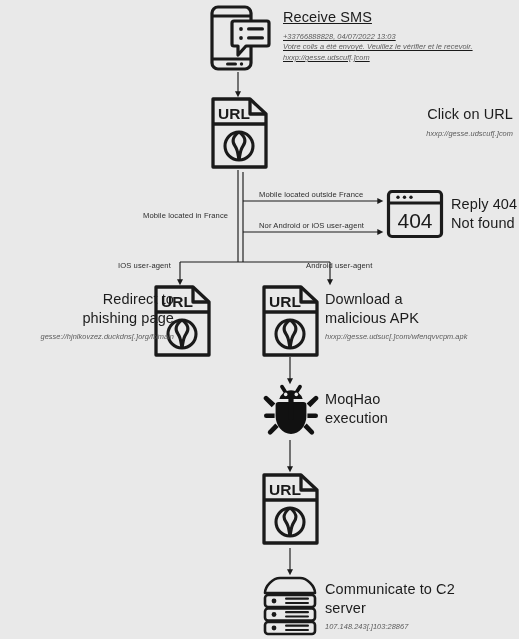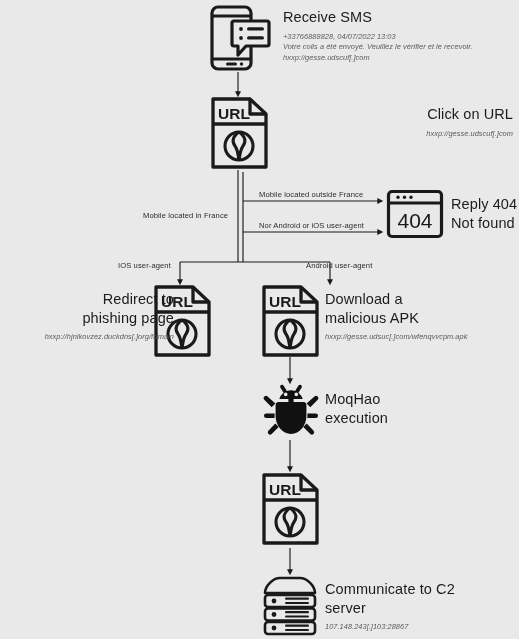--- a/index.html
+++ b/index.html
@@ -103,21 +103,21 @@
       </g>
       <rect x="20" y="58.5" width="11" height="3" rx="1.5" fill="#1a1a1a"></rect>
       <circle cx="35.5" cy="60" r="1.7" fill="#1a1a1a"></circle>
       <path d="M28 17 H61 a2 2 0 0 1 2 2 V40 a2 2 0 0 1 -2 2 H40 l-8 9 v-9 h-4 a2 2 0 0 1 -2 -2 V19 a2 2 0 0 1 2 -2 z" fill="#e9e9e9" stroke="#1a1a1a" stroke-width="3.2" stroke-linejoin="round"></path>
       <circle cx="35" cy="25" r="1.9" fill="#1a1a1a"></circle>
       <circle cx="35" cy="34" r="1.9" fill="#1a1a1a"></circle>
       <rect x="41" y="23.3" width="17" height="3.2" rx="1.6" fill="#1a1a1a"></rect>
       <rect x="41" y="32.3" width="17" height="3.2" rx="1.6" fill="#1a1a1a"></rect>
     </svg>
   </div>
-  <div class="node" style="left:283px; top:8px; width:230px;">
+  <div class="node" style="left:283px; top:8px; width:230px;text-decoration:underline;">
     <div class="title">Receive SMS</div>
     <div class="sub-block">
       <div class="subtitle">+33766888828, 04/07/2022 13:03</div>
       <div class="subtitle">Votre colis a été envoyé. Veuillez le vérifier et le recevoir.</div>
       <div class="subtitle">hxxp://gesse.udscuf[.]com</div>
     </div>
   </div>
 
   <div class="icon-box" style="left:210px; top:96px;">
     <svg width="60" height="74" viewBox="0 0 60 74">
@@ -170,21 +170,21 @@
         <circle cx="29" cy="50" r="14"></circle>
         <path d="M29 36 C22 41 22 46 25 50 C28 54 28 59 29 64"></path>
         <path d="M29 36 C36 41 36 46 33 50 C30 54 30 59 29 64"></path>
       </g>
     </svg>
   </div>
   <div class="node rt" style="left:0px; top:290px; width:146px;padding-left:28px;">
     <div class="title">Redirect to</div>
     <div class="title">phishing page</div>
     <div class="sub-block">
-      <div class="subtitle">hxxp://hjnlkovzez.duckdns[.]org/fr/main</div>
+      <div class="subtitle">gesse://hjnlkovzez.duckdns[.]org/fr/main</div>
     </div>
   </div>
 
   <div class="icon-box" style="left:261px; top:284px;">
     <svg width="60" height="74" viewBox="0 0 60 74">
       <path d="M3 3 H40 L56 18 V71 H3 Z" fill="#e9e9e9" stroke="#1a1a1a" stroke-width="3.3" stroke-linejoin="round"></path>
       <path d="M40 3 V18 H56" fill="none" stroke="#1a1a1a" stroke-width="3.3" stroke-linejoin="round"></path>
       <line x1="3" y1="28" x2="56" y2="28" stroke="#1a1a1a" stroke-width="3.3"></line>
       <text x="8" y="23" font-family="Liberation Sans, sans-serif" font-size="15.5" font-weight="bold" fill="#1a1a1a">URL</text>
       <g fill="none" stroke="#1a1a1a" stroke-width="3.1">

